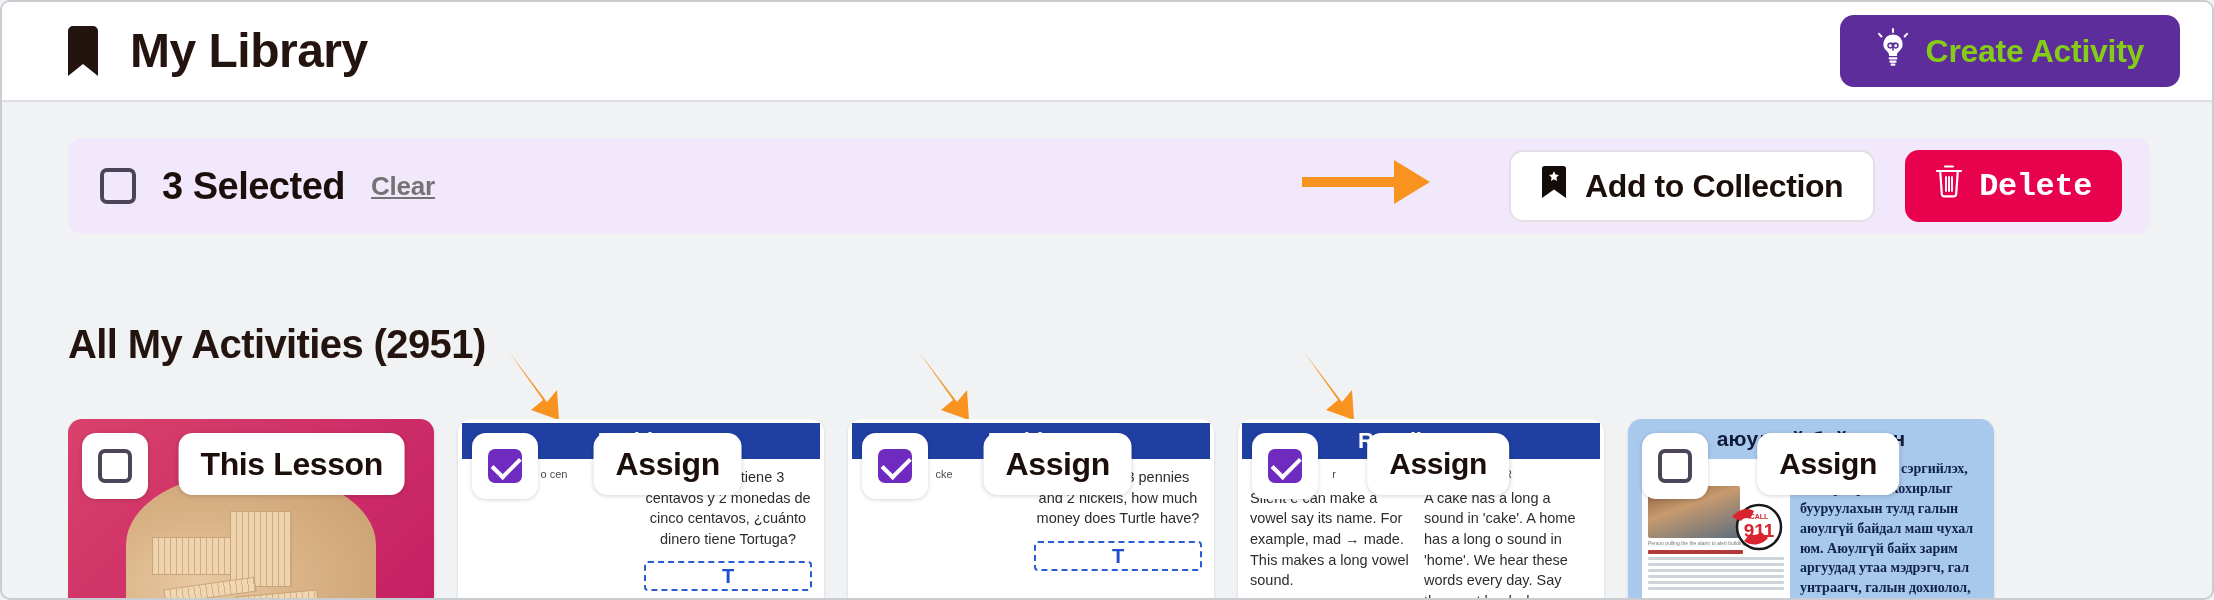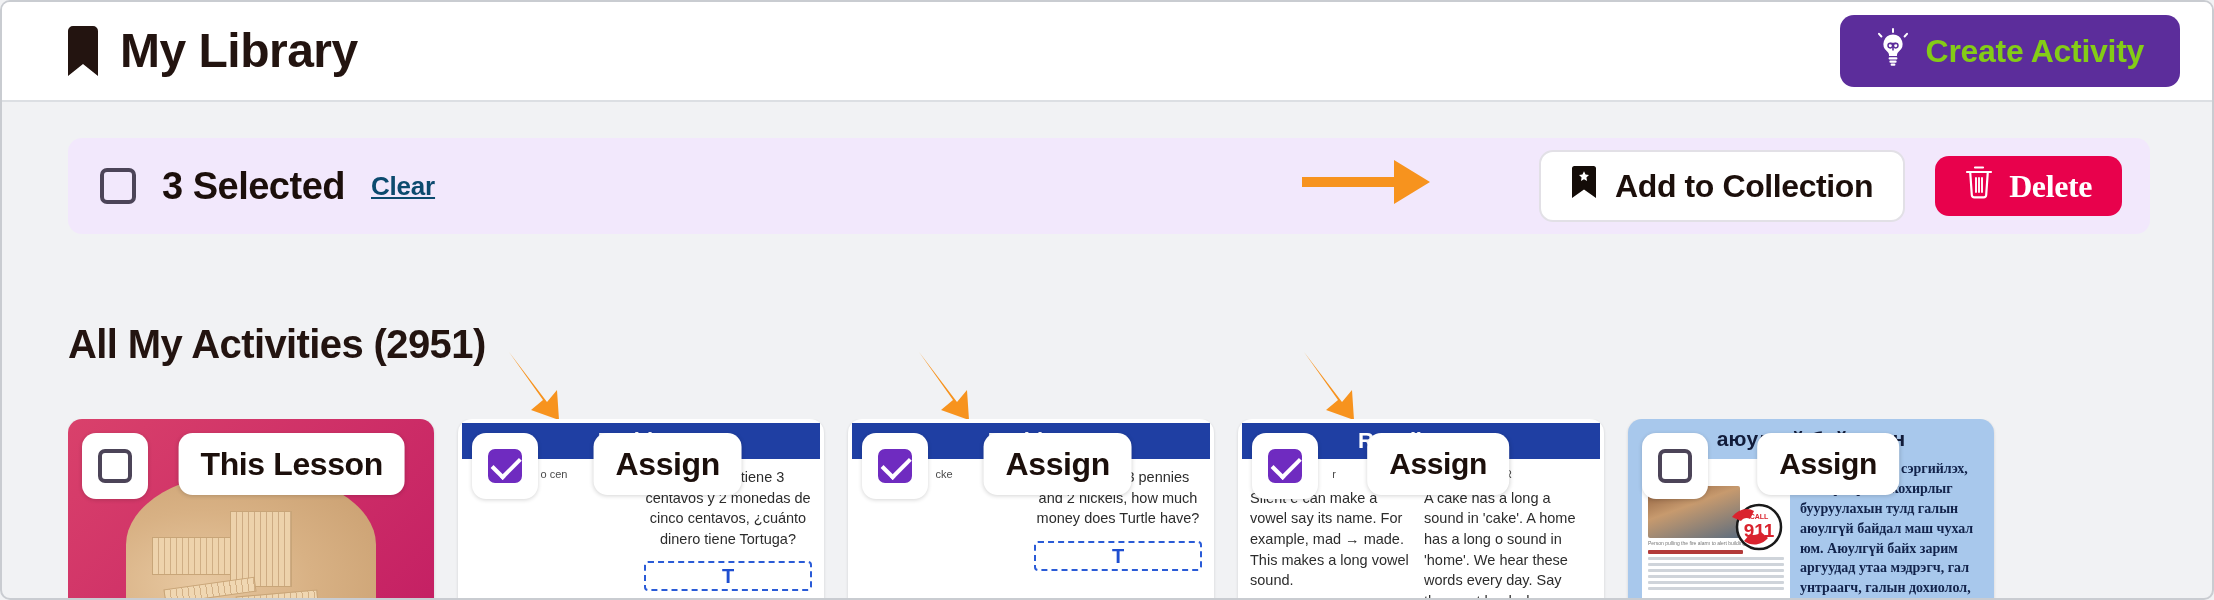--- a/index.html
+++ b/index.html
@@ -20,21 +20,21 @@
 
   
   .header {
     position: absolute; top: 0; left: 0;
     width: 100%; height: 100px;
     background: #ffffff;
     border-bottom: 2px solid #dcdfe3;
     display: flex; align-items: center;
     padding: 0 32px 0 64px;
   }
-  .title-group { display: flex; align-items: center; gap: 20px; }
+  .title-group { display: flex; align-items: center; gap: 30px; }
   .bookmark-icon { width: 34px; height: 52px; display: block; }
   .page-title {
     font-size: 48px; font-weight: 700; color: #231410;
     letter-spacing: -0.5px; line-height: 1;
   }
   .create-activity-btn {
     margin-left: auto;
     display: flex; align-items: center; gap: 16px;
     background: #5c2d9b;
     color: #84cc16;
@@ -63,21 +63,21 @@
     border-radius: 7px;
     background: transparent;
     cursor: pointer;
     flex: none;
   }
   .sel-count {
     font-size: 38px; font-weight: 700; color: #1c0f0b;
     letter-spacing: -0.5px;
   }
   .clear-link {
-    font-size: 26px; font-weight: 700; color: #0c4a6e;
+    font-size: 26px; font-weight: 700; color: #737373;
     text-decoration: underline; cursor: pointer;
     letter-spacing: -0.2px;
   }
   .sel-right {
     margin-left: auto;
     display: flex; align-items: center; gap: 30px;
   }
   .add-collection-btn {
     display: flex; align-items: center; gap: 18px;
     background: #ffffff;
@@ -88,24 +88,24 @@
     color: #1c0f0b;
     font-family: "Liberation Sans", sans-serif;
     cursor: pointer;
     letter-spacing: -0.4px;
   }
   .bookmark-star-icon { width: 26px; height: 34px; flex: none; }
   .delete-btn {
     display: flex; align-items: center; gap: 16px;
     background: #e8014c;
     border: none; border-radius: 14px;
-    height: 60px; padding: 0 30px;
+    height: 72px; padding: 0 30px;
     font-size: 32px; font-weight: 700;
     color: #ffffff;
-    font-family: Liberation Serif, serif;
+    font-family: Liberation Mono, monospace;
     cursor: pointer;
     letter-spacing: -0.4px;
   }
   .trash-icon { width: 28px; height: 34px; flex: none; }
 
   
   .section-title {
     position: absolute; top: 320px; left: 66px;
     font-size: 40px; font-weight: 700; color: #231410;
     letter-spacing: -0.6px;

